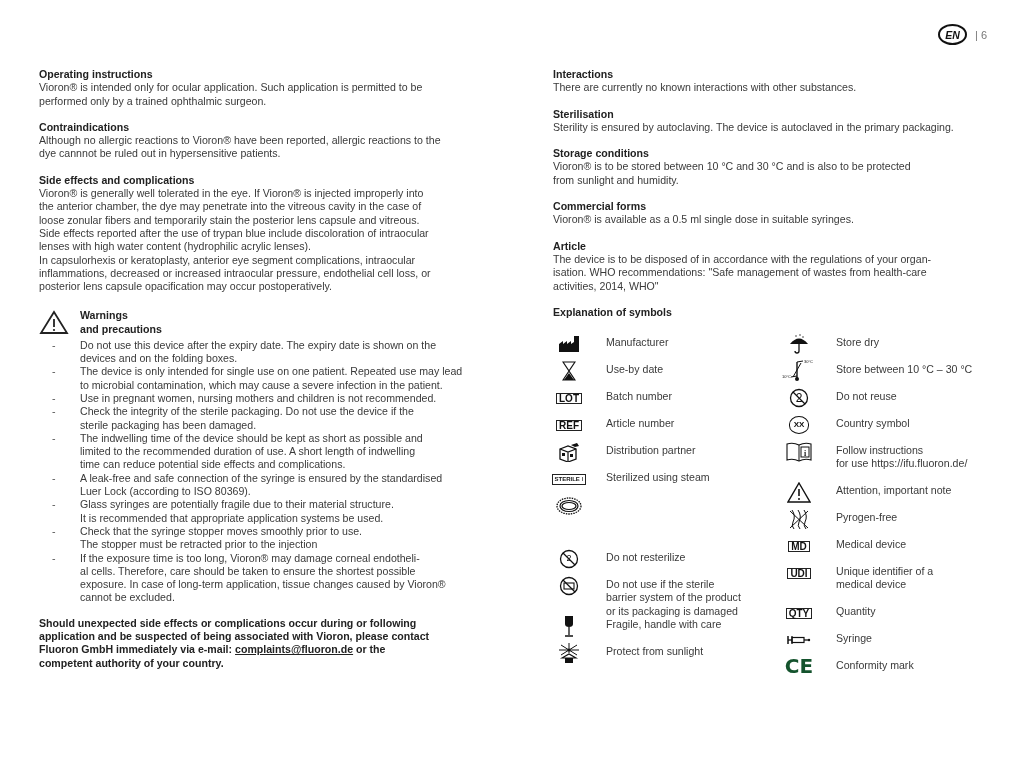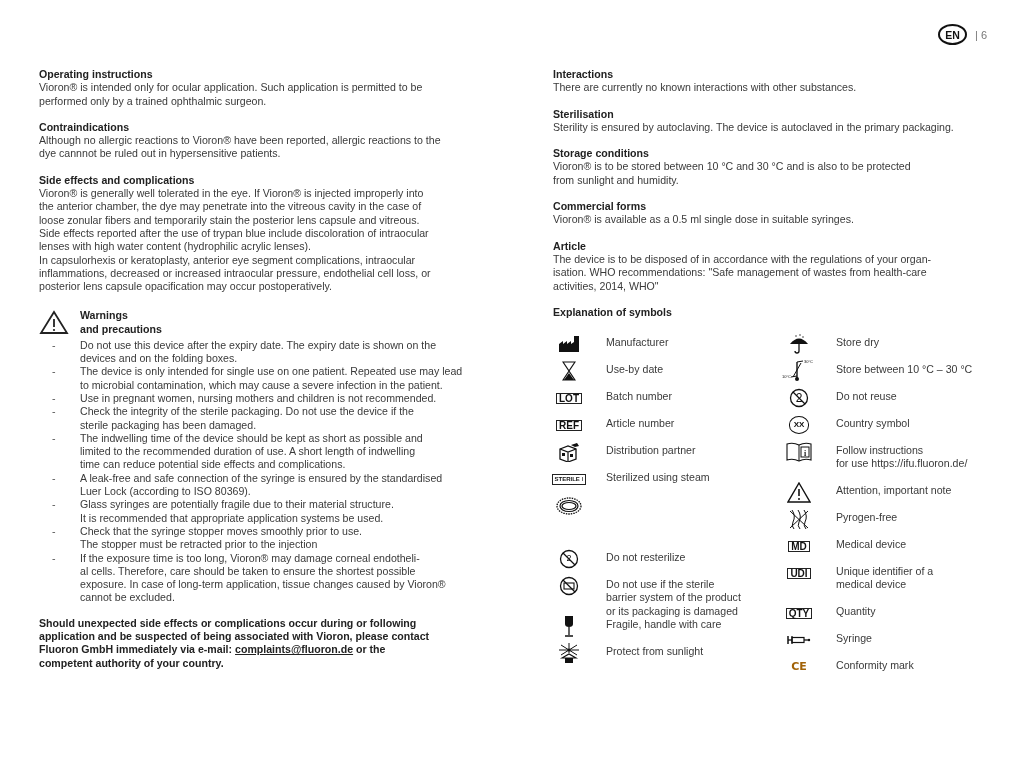--- a/index.html
+++ b/index.html
@@ -5,21 +5,21 @@
   html, body { margin: 0; padding: 0; background: #ffffff; }
   body {
     width: 1024px; height: 781px; position: relative; overflow: hidden;
     font-family: "DejaVu Sans Condensed", "Liberation Sans", sans-serif;
     color: #3a3a3a;
   }
   .page-header { position: absolute; top: 24px; left: 938px; display: flex; align-items: center; }
   .lang-badge {
     border: 2px solid #111; border-radius: 50%; width: 25px; height: 17px;
     display: flex; align-items: center; justify-content: center;
-    font-weight: bold; font-size: 10.5px; color: #111; font-family: "Liberation Sans", sans-serif;
+    font-weight: bold; font-size: 10.5px; color: #111; font-family: "Liberation Sans", sans-serif; font-style: italic;
   }
   .page-sep { margin-left: 8px; font-size: 11px; color: #777; font-family: "Liberation Sans", sans-serif; }
   .col { position: absolute; top: 68px; font-size: 10.6px; line-height: 13.3px; font-family: "Liberation Sans", sans-serif; }
   .col-left { left: 39px; width: 440px; }
   .col-right { left: 553px; width: 440px; }
   .section { margin-bottom: 13px; }
   .heading { font-weight: bold; color: #222; }
   .body-text { white-space: pre-line; }
   .warn-block { margin-top: 2px; }
   .warn-head { display: flex; align-items: flex-start; }
@@ -379,18 +379,18 @@
             <line x1="6" y1="2" x2="6" y2="10" stroke="#111" stroke-width="1.3"></line>
             <rect x="6" y="3.5" width="12" height="5" fill="none" stroke="#111" stroke-width="1.2"></rect>
             <line x1="18" y1="6" x2="22" y2="6" stroke="#111" stroke-width="1.3"></line>
             <circle cx="23" cy="6" r="1.2" fill="#111"></circle>
           </svg>
         </span>
       <span class="sym-label">Syringe</span>
     </div>
     <div class="sym-row" style="height:27px">
       <span class="sym-icon">
-          <span style="font-size:11px;font-weight:bold;color:#a16207;font-family:'DejaVu Sans',sans-serif;letter-spacing:0">CE</span>
+          <span style="font-size:20px;font-weight:bold;color:#14532d;font-family:'DejaVu Sans',sans-serif;letter-spacing:0">CE</span>
         </span>
       <span class="sym-label">Conformity mark</span>
     </div>
   </div>
 </div>
 
 </body></html>

